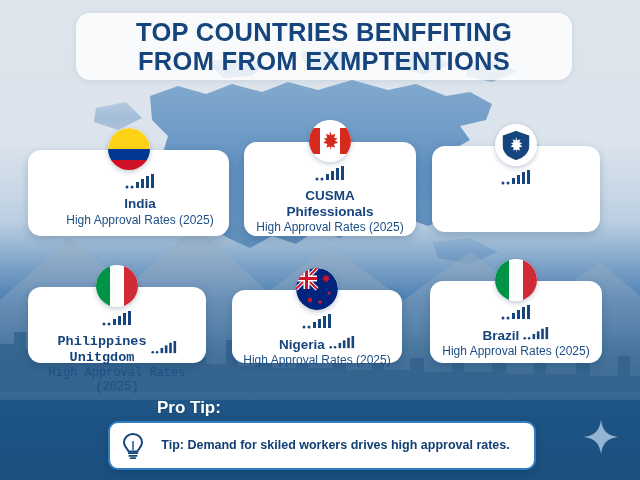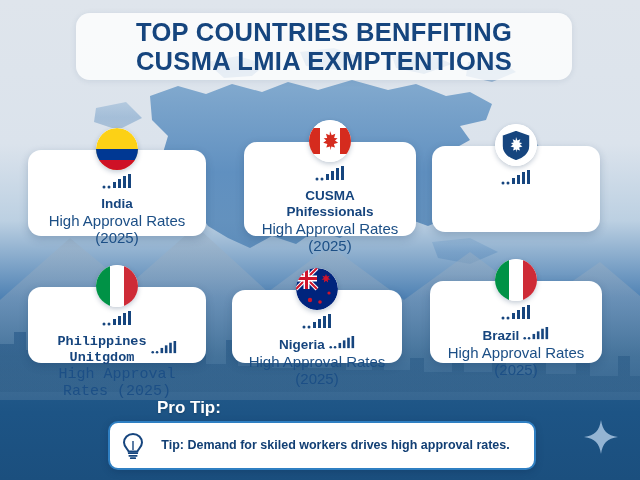--- a/index.html
+++ b/index.html
@@ -26,21 +26,21 @@
     display:flex;flex-direction:column;align-items:center;}
   .badge{position:absolute;top:-22px;left:50%;transform:translateX(-50%);
     width:42px;height:42px;border-radius:50%;overflow:hidden;background:#fff;
     box-shadow:0 2px 5px rgba(20,50,90,.25);}
   .badge svg{display:block;width:42px;height:42px;}
   .bars{margin-top:24px;}
   .c-title{color:#16457e;font-size:13.5px;font-weight:bold;line-height:1.18;
     text-align:center;margin-top:3px;display:flex;align-items:center;
     justify-content:center;flex-wrap:wrap;gap:0 4px;}
   .c-title .t-txt{white-space:pre-line;}
-  .c-sub{color:#1c4f86;font-size:15px;text-align:center;margin-top:auto;
+  .c-sub{color:#1c4f86;font-size:12px;text-align:center;margin-top:auto;
     margin-bottom:9px;padding:0 6px;}
 
   
   .protip{position:absolute;left:124px;top:398px;color:#ffffff;font-size:17px;
     font-weight:bold;text-shadow:0 1px 2px rgba(0,0,0,.22);margin-left:33px;}
   .tip-pill{position:absolute;left:108px;top:421px;width:424px;height:45px;
     background:#ffffff;border:2px solid #2f7fc2;border-radius:10px;
     display:flex;align-items:center;box-shadow:0 2px 7px rgba(10,40,80,.28);}
   .tip-icon{width:46px;display:flex;justify-content:center;align-items:center;}
   .tip-text{flex:1;color:#123f74;font-size:12.5px;font-weight:bold;
@@ -96,24 +96,24 @@
                L630 376 L640 376 L640 392 L0 392 Z"></path>
     </g>
   </svg>
 
   <svg class="sparkle" viewBox="0 0 40 40">
     <path d="M20 0 C22 13 27 18 40 20 C27 22 22 27 20 40 C18 27 13 22 0 20 C13 18 18 13 20 0 Z" fill="#a9c6e2" opacity=".85"></path>
   </svg>
 
   <div class="title-card">
     <div class="title-line">TOP COUNTRIES BENFFITING</div>
-    <div class="title-line">CUSMA LMIA EXMPTENTIONS</div>
-  </div>
-
-  <div class="card" style="left:28px;top:150px;width:178px;height:86px;">
+    <div class="title-line">FROM FROM EXMPTENTIONS</div>
+  </div>
+
+  <div class="card" style="left:28px;top:150px;width:178px;height:86px;padding-left:23px;">
     <div class="badge">
       <svg viewBox="0 0 42 42">
         <circle cx="21" cy="21" r="21" fill="#fcd116"></circle>
         <path d="M0 21 h42 v11 H0 Z" fill="#003893"></path>
         <path d="M0 32 h42 v10 H0 Z" fill="#ce1126"></path>
       </svg>
     </div>
     <div class="bars">
       <svg width="30" height="15" viewBox="0 0 30 15">
         <circle cx="2" cy="13" r="1.5" fill="#16457e"></circle>

